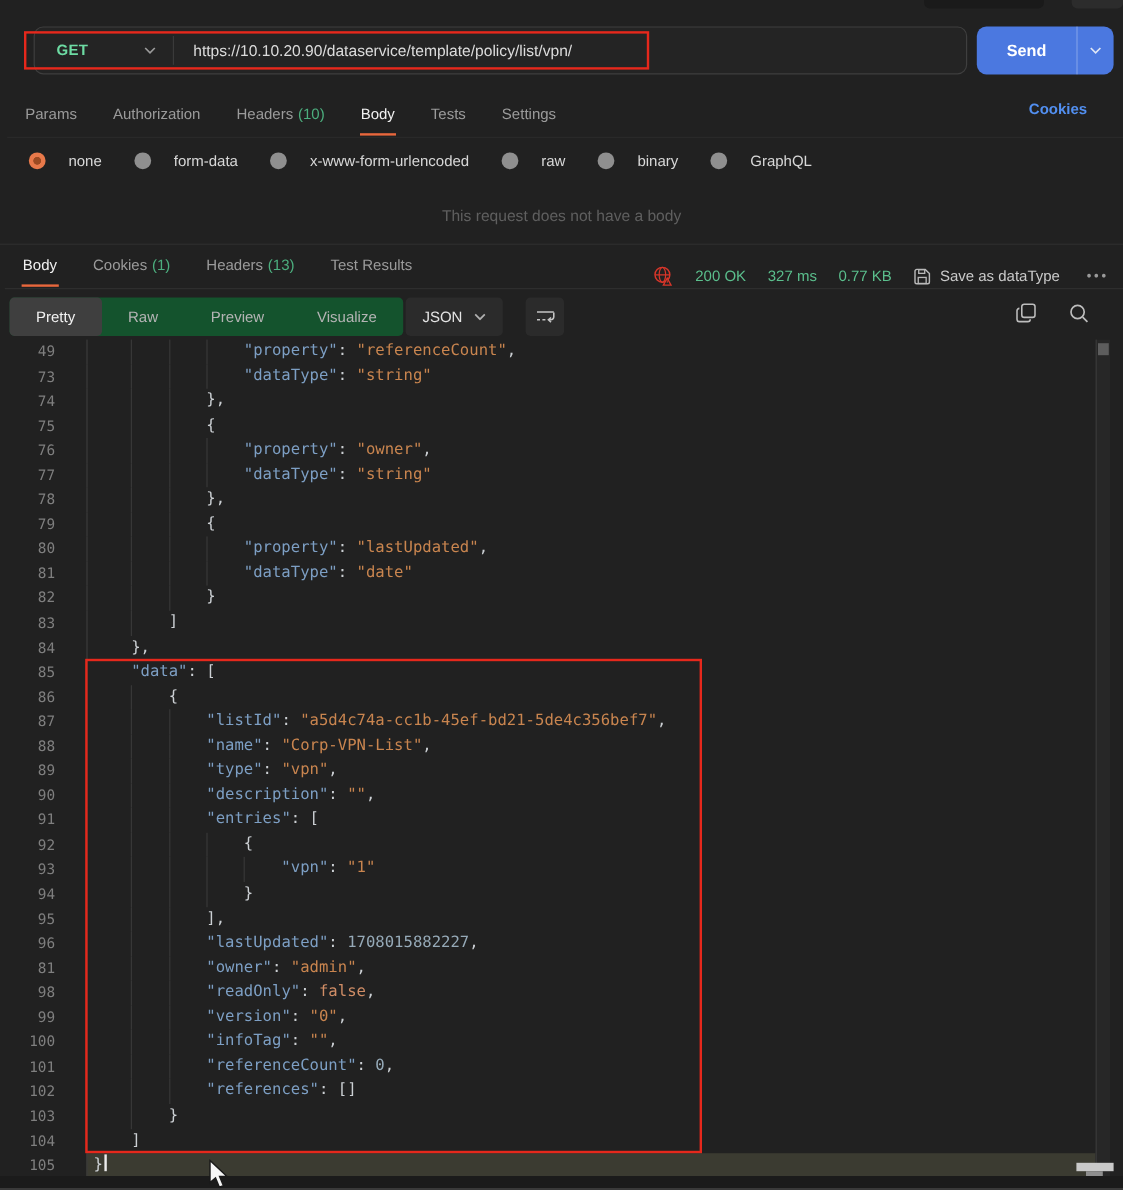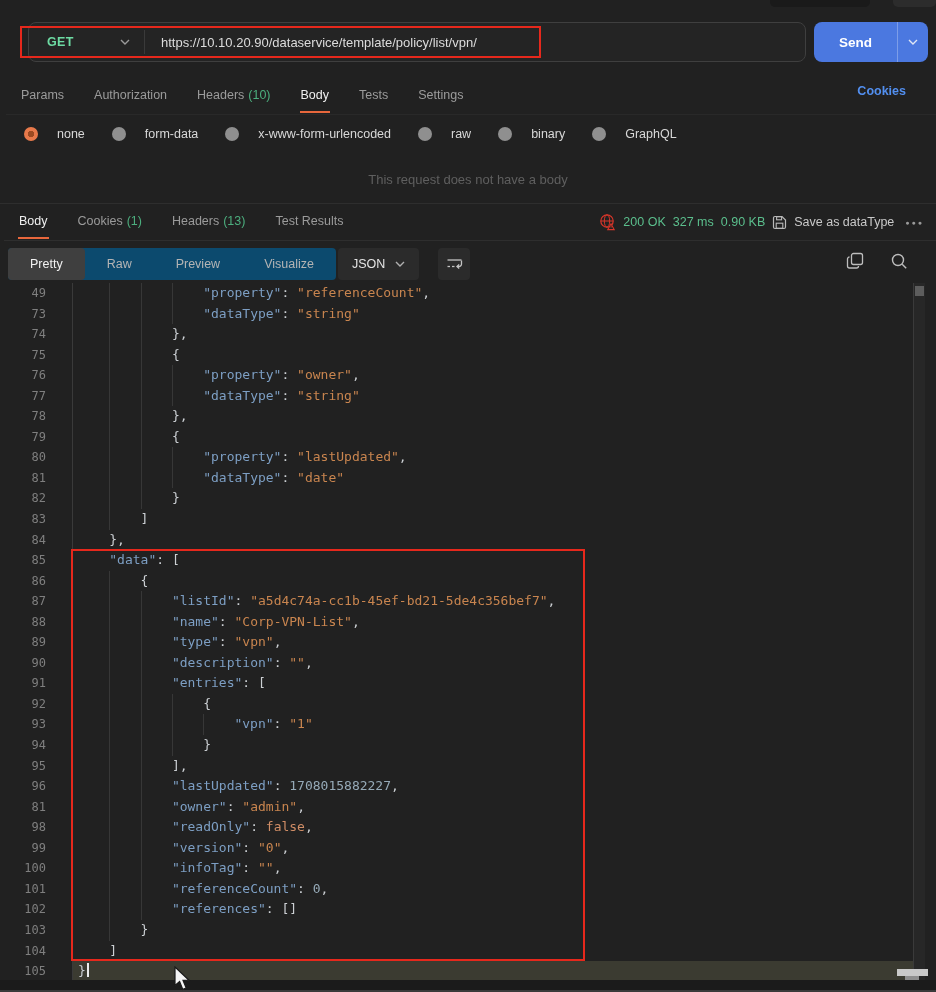--- a/index.html
+++ b/index.html
@@ -48,27 +48,27 @@
   .dot { width:14px; height:14px; border-radius:50%; background:#8f8f8f; }
   .mode.sel .dot { background:radial-gradient(circle at 50% 50%, #9c4a22 0 3px, #e8794a 3.5px); }
 
   .empty-msg { left:0; right:0; top:172px; text-align:center; font-size:13px; color:#5f5f5f; }
 
   .hdiv { left:0; width:936px; height:1px; background:#2e2e2e; }
 
   
   .resp-head { left:4px; top:204px; right:0; height:37px; display:flex; align-items:center;
     border-bottom:1px solid #2e2e2e; }
-  .resp-right { position:absolute; right:12px; top:204px; height:36px; display:flex; align-items:center; gap:7px; }
+  .resp-right { position:absolute; right:12px; top:212px; height:36px; display:flex; align-items:center; gap:18px; }
   .status-green { color:#5bbf8d; font-size:12.5px; }
   .save-ex { display:flex; align-items:center; gap:7px; color:#c9c9c9; font-size:12.5px; cursor:pointer; }
   .more-dots { color:#9a9a9a; font-size:13px; letter-spacing:2px; cursor:pointer; margin-left:4px; }
 
   
-  .seg-group { left:8px; top:248px; height:32px; background:#0c4a6e; border-radius:4px;
+  .seg-group { left:8px; top:248px; height:32px; background:#14532d; border-radius:4px;
     display:flex; align-items:center; }
   .seg { padding:0 22px; height:32px; line-height:32px; font-size:12.5px; color:#b4b4b4;
     border-radius:4px; cursor:pointer; }
   .seg.active { background:#3f3f3f; color:#f2f2f2; }
   .lang-btn { left:338px; top:248px; height:32px; background:#2b2b2b; border-radius:4px;
     display:flex; align-items:center; gap:10px; padding:0 14px; font-size:12.5px; color:#e4e4e4; cursor:pointer; }
   .wrap-btn { left:438px; top:248px; width:32px; height:32px; background:#2b2b2b; border-radius:4px;
     display:flex; align-items:center; justify-content:center; cursor:pointer; }
   .tool-icon { cursor:pointer; }
   .copy-btn { left:846px; top:252px; }
@@ -180,21 +180,21 @@
     <svg width="18" height="18" viewBox="0 0 18 18">
       <circle cx="9" cy="8" r="6.2" stroke="#d8362a" stroke-width="1.2" fill="none"></circle>
       <ellipse cx="9" cy="8" rx="2.7" ry="6.2" stroke="#d8362a" stroke-width="1" fill="none"></ellipse>
       <path d="M2.8 8 H15.2" stroke="#d8362a" stroke-width="1"></path>
       <path d="M9.8 16.6 L13 10.8 L16.2 16.6 Z" fill="#212121" stroke="#d8362a" stroke-width="1.1"></path>
       <rect x="12.6" y="12.6" width="0.9" height="2" fill="#d8362a"></rect>
     </svg>
   </span>
   <span class="status-green">200 OK</span>
   <span class="status-green">327 ms</span>
-  <span class="status-green">0.90 KB</span>
+  <span class="status-green">0.77 KB</span>
   <span class="save-ex">
     <svg width="15" height="15" viewBox="0 0 15 15">
       <path d="M1.5 3 a1.5 1.5 0 0 1 1.5-1.5 H10 L13.5 5 V12 a1.5 1.5 0 0 1 -1.5 1.5 H3 a1.5 1.5 0 0 1 -1.5-1.5 Z" stroke="#b9b9b9" stroke-width="1.2" fill="none"></path>
       <rect x="4.2" y="8.2" width="6.6" height="5" stroke="#b9b9b9" stroke-width="1.1" fill="none"></rect>
       <rect x="4.6" y="1.8" width="5" height="3" stroke="#b9b9b9" stroke-width="1.1" fill="none"></rect>
     </svg>
     <span>Save as dataType</span>
   </span>
   <span class="more-dots" style="font-size:7px;">●●●</span>
 </div>

